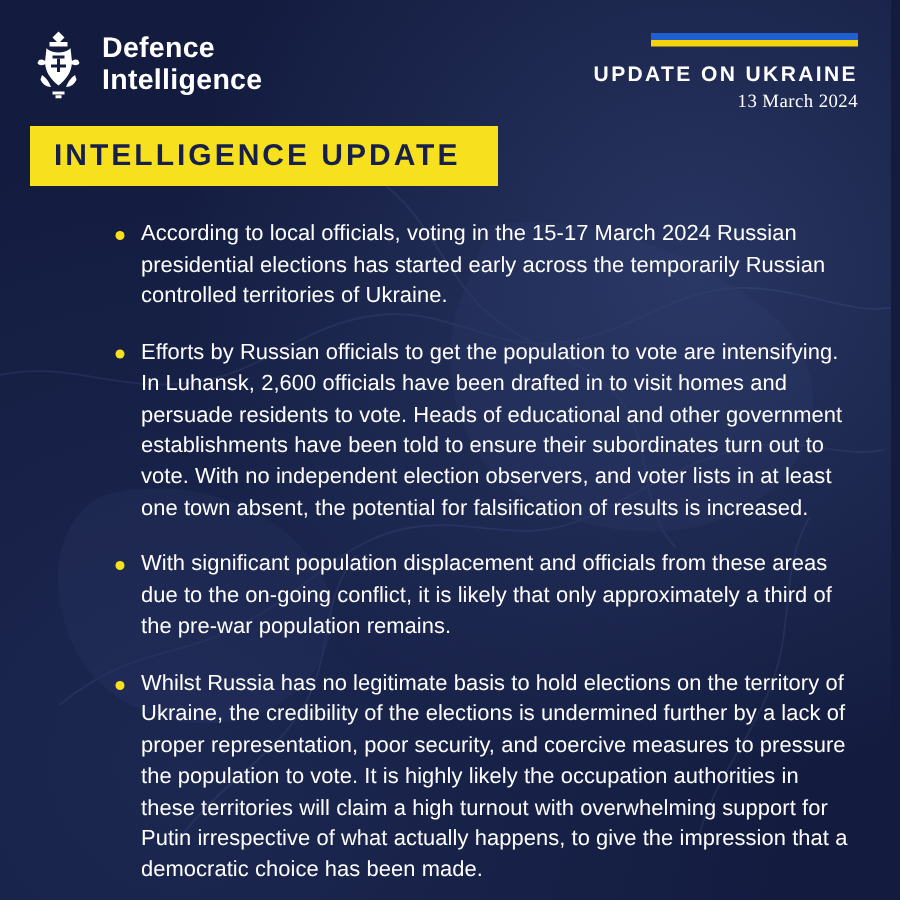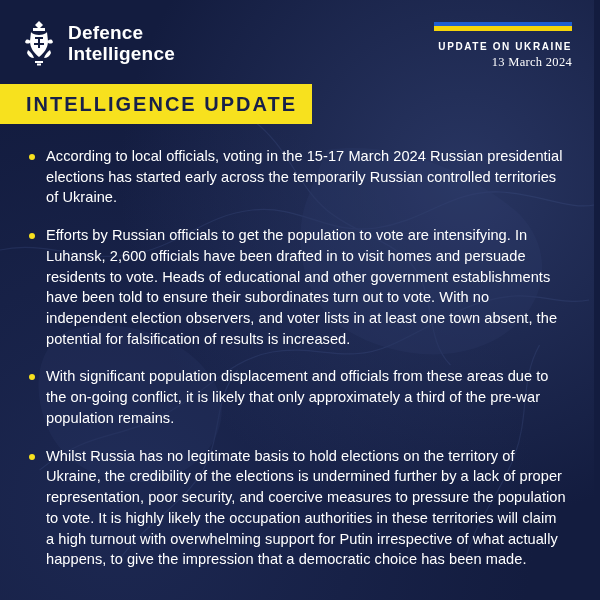--- a/index.html
+++ b/index.html
@@ -47,54 +47,56 @@
   .brand-text .l2 { display: block; text-align: right; }
 
   .update-block { text-align: right; padding-top: 2px; }
   .flag {
     width: 138px; height: 9px;
     margin-left: auto; margin-bottom: 10px;
     background: linear-gradient(to bottom, #1f5fd0 0%, #1f5fd0 50%, #f5d40a 50%, #f5d40a 100%);
   }
   .update-title {
     color: #ffffff;
-    font-size: 10px;
+    font-size: 14px;
     font-weight: bold;
     letter-spacing: 1.6px;
   }
   .update-date {
     color: #ffffff;
     font-size: 12.5px;
     font-family: "Liberation Serif", serif;
     margin-top: 3px;
     letter-spacing: 0.3px;
   }
 
   
   .banner {
     position: relative;
     margin-top: 6px;
     background: #f7e11e;
     height: 40px;
     width: 312px;
     display: flex;
     align-items: center;
-    padding-left: 26px;
+    padding-left: 16px;
+    margin-left: 20px;
   }
   .banner-text {
     color: #17204a;
     font-size: 20px;
     font-weight: bold;
     letter-spacing: 2.0px;
   }
 
   
   .content {
     position: relative;
     padding: 22px 26px 0 26px;
+    margin-left: 48px;
   }
   ul.bullets { list-style: none; }
   ul.bullets li {
     position: relative;
     color: #ffffff;
     font-size: 14.6px;
     line-height: 1.42;
     padding-left: 20px;
     margin-bottom: 17px;
     letter-spacing: 0.05px;

